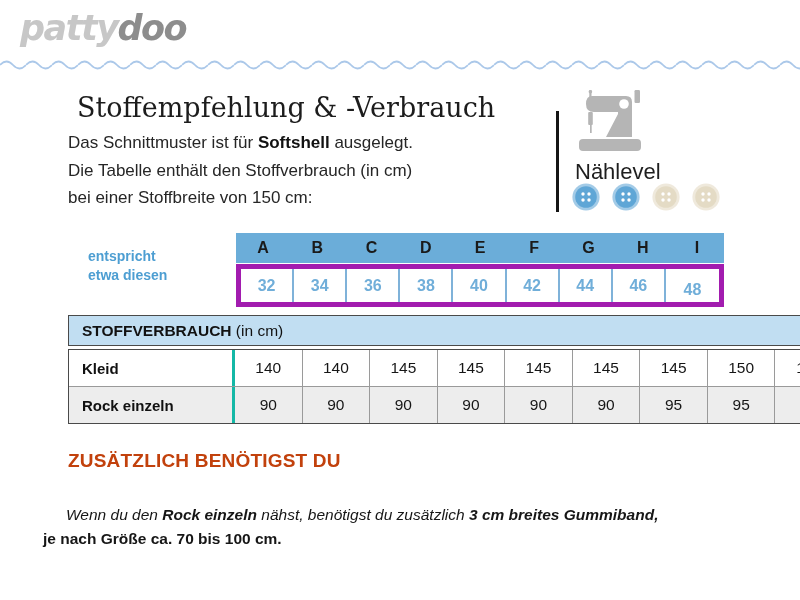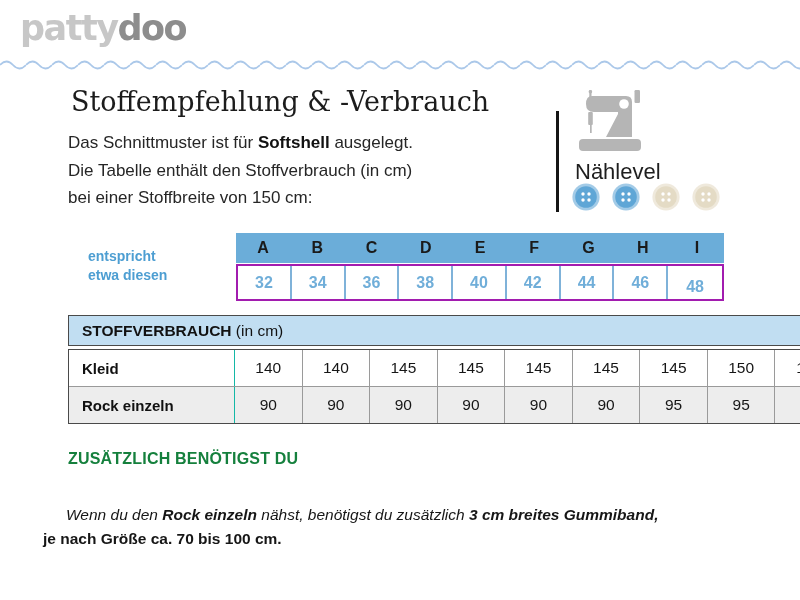--- a/index.html
+++ b/index.html
@@ -3,68 +3,68 @@
 <meta charset="utf-8">
 <style>
   html,body { margin:0; padding:0; }
   body {
     width:800px; height:600px; position:relative; background:#ffffff;
     font-family:"Liberation Sans", sans-serif; overflow:hidden;
     -webkit-font-smoothing:antialiased;
   }
   
   .logo { position:absolute; left:20px; top:8px; font-family:"DejaVu Sans",sans-serif;
-          font-size:35px; font-weight:bold; letter-spacing:-1.5px; }
+          font-size:35px; font-weight:bold; letter-spacing:-1.5px;font-style:italic; }
   .logo-light { color:#c7c7c7; }
   .logo-dark  { color:#8d8d8d; }
   
   .wave { position:absolute; left:0; top:56px; }
   
-  .title { position:absolute; left:67px; top:82px; margin:4px;
+  .title { position:absolute; left:67px; top:82px; margin:10px;
            font-family:"DejaVu Serif",serif; font-size:27px; font-weight:500; color:#1c1c1c; }
   .intro { position:absolute; left:68px; top:129px; font-size:17px; line-height:27.5px; color:#262626; }
   .intro b { font-weight:bold; color:#111; }
   
   .vline { position:absolute; left:556px; top:111px; width:3px; height:101px; background:#151515; }
   .machine-wrap { position:absolute; left:574px; top:90px; width:72px; height:64px; }
   .naehlevel-label { position:absolute; left:575px; top:159px; font-size:22px; color:#1e1e1e; }
   .buttons { position:absolute; left:572px; top:183px; display:flex; gap:12px; }
   .btn-icon { width:28px; height:28px; display:block; }
   
   .size-caption { position:absolute; left:88px; top:247px; color:#4d9ed2;
                   font-weight:bold; font-size:14px; line-height:18.5px; }
   .size-table { position:absolute; left:236px; top:233px; width:488px; }
   .size-header { display:grid; grid-template-columns:repeat(9,1fr); height:30px;
                  background:#6badd9; align-items:center; }
   .size-header .scell { text-align:center; font-weight:bold; font-size:16px; color:#1a1a1a; }
   .size-data { display:grid; grid-template-columns:repeat(9,1fr); height:33px;
-               border:2px solid #a21caf; margin-top:1px; background:#fff; }
+               border:5px solid #a21caf; margin-top:1px; background:#fff; }
   .size-data .scell { display:flex; align-items:center; justify-content:center;
                       font-weight:bold; font-size:16px; color:#70aed9;
                       border-right:2px solid #7fb2d9; }
   .size-data .scell:last-child { border-right:none;margin-top:8px; }
   
   .cons-table { position:absolute; left:68px; top:315px; width:776px; }
   .cons-header { height:29px; background:#c1def2; border:1px solid #4a4a4a;
                  display:flex; align-items:center; padding-left:13px;
                  font-size:15.5px; color:#111; }
   .cons-header .bold { font-weight:bold; }
   .cons-header .suffix { white-space:pre; }
   .cons-body { margin-top:3px; border:1px solid #4a4a4a; background:#fff; }
   .cons-row { display:grid; grid-template-columns:166px repeat(9,1fr); height:36px; }
   .cons-row + .cons-row { border-top:1px solid #9a9a9a; }
   .cons-row.alt { background:#ededed; }
   .cons-label { display:flex; align-items:center; padding-left:13px; font-weight:bold;
-                font-size:15px; color:#111; border-right:1px solid #14b8a6; }
+                font-size:15px; color:#111; border-right:3px solid #14b8a6; }
   .cons-cell { display:flex; align-items:center; justify-content:center;
                font-size:15.5px; color:#161616; border-right:1px solid #9a9a9a; }
   .cons-cell:last-child { border-right:none; }
   
-  .additional-heading { position:absolute; left:68px; top:450px; color:#15803d;
-                        font-weight:bold; font-size:16px; letter-spacing:0.2px; }
+  .additional-heading { position:absolute; left:68px; top:450px; color:#c2410c;
+                        font-weight:bold; font-size:19px; letter-spacing:0.2px; }
   .additional-items { position:absolute; left:285px; top:444px; font-size:15px;
                       line-height:17.5px; color:#262626; }
   .add-item .marker { margin-right:9px; }
   .add-item b { color:#111; }
   
   .note { position:absolute; left:43px; top:503px; font-size:15.5px; line-height:23.5px; color:#161616; }
   .note .line1 { padding-left:23px;font-style:italic; }
   .note b { font-weight:bold; }
 </style>
 </head>

